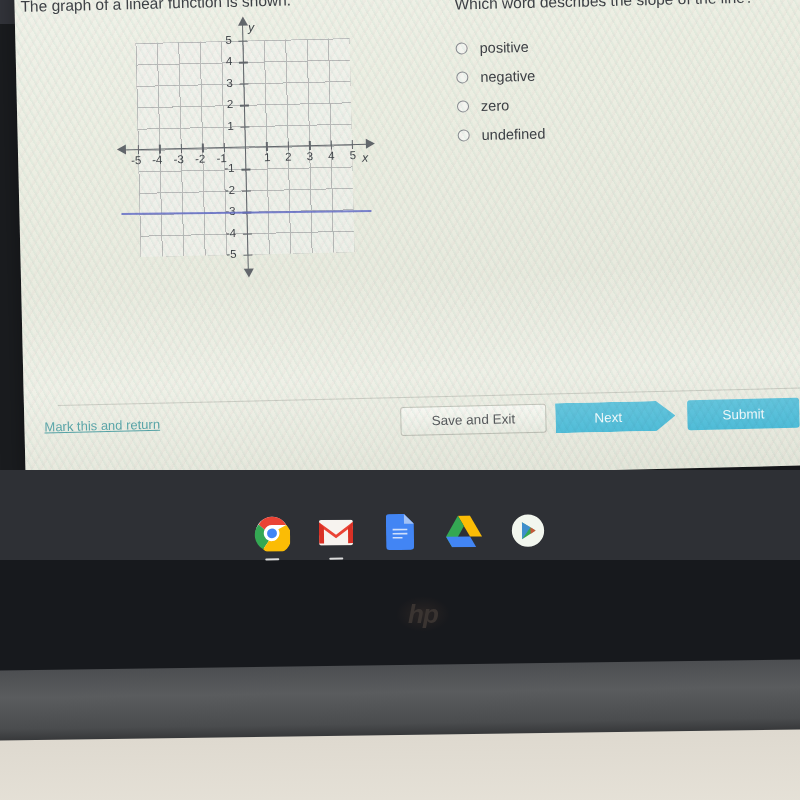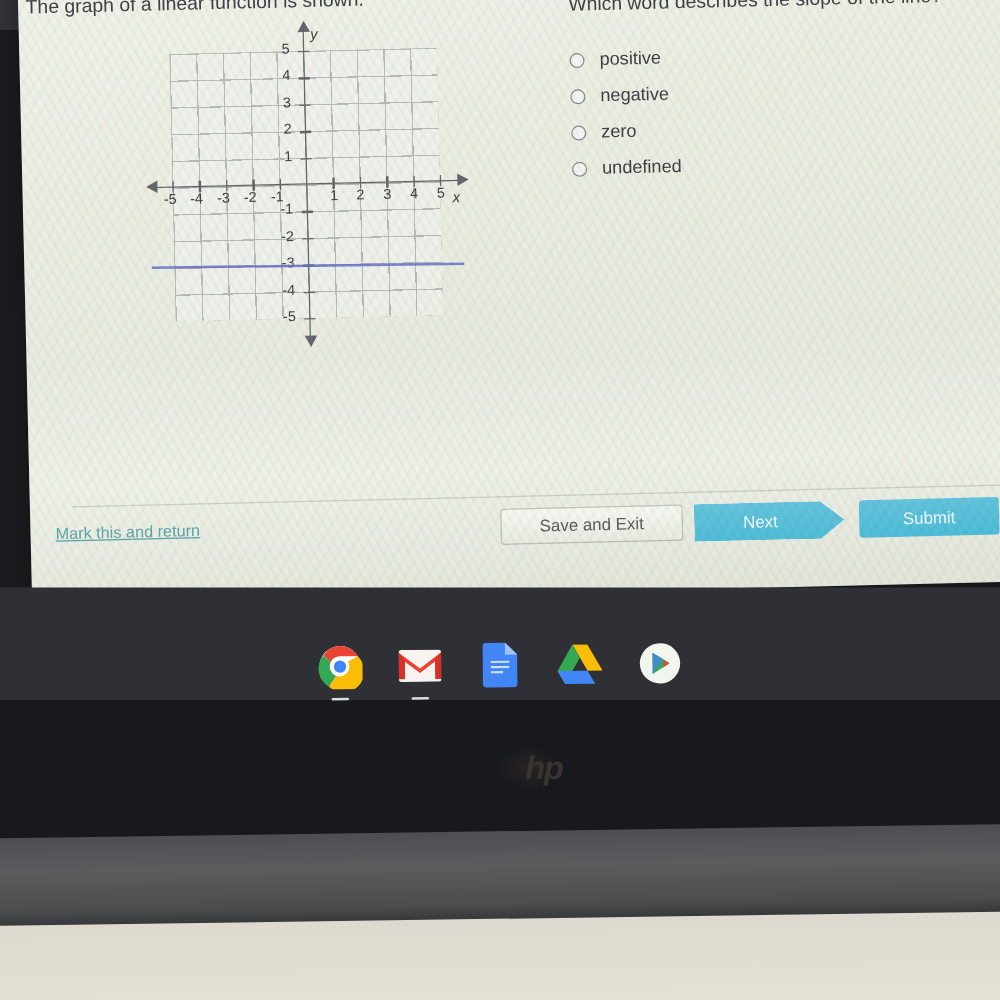--- a/index.html
+++ b/index.html
@@ -50,21 +50,21 @@
   }
   .hp-logo {
     position: absolute;
     left: 396px; top: 596px;
     width: 54px; height: 36px;
     color: #6b5a4e;
     font-style: italic;
     font-weight: bold;
     font-size: 26px;
     line-height: 36px;
-    text-align: right;
+    text-align: center;
     opacity: .42;
     letter-spacing: -1px;
     border-radius: 50%;
     background: radial-gradient(ellipse at center, rgba(120,85,65,.45) 0%, rgba(60,45,38,0) 72%);
   }
 
   
   .top-right-text {
     position: absolute;
     right: 8px; top: -10px;

